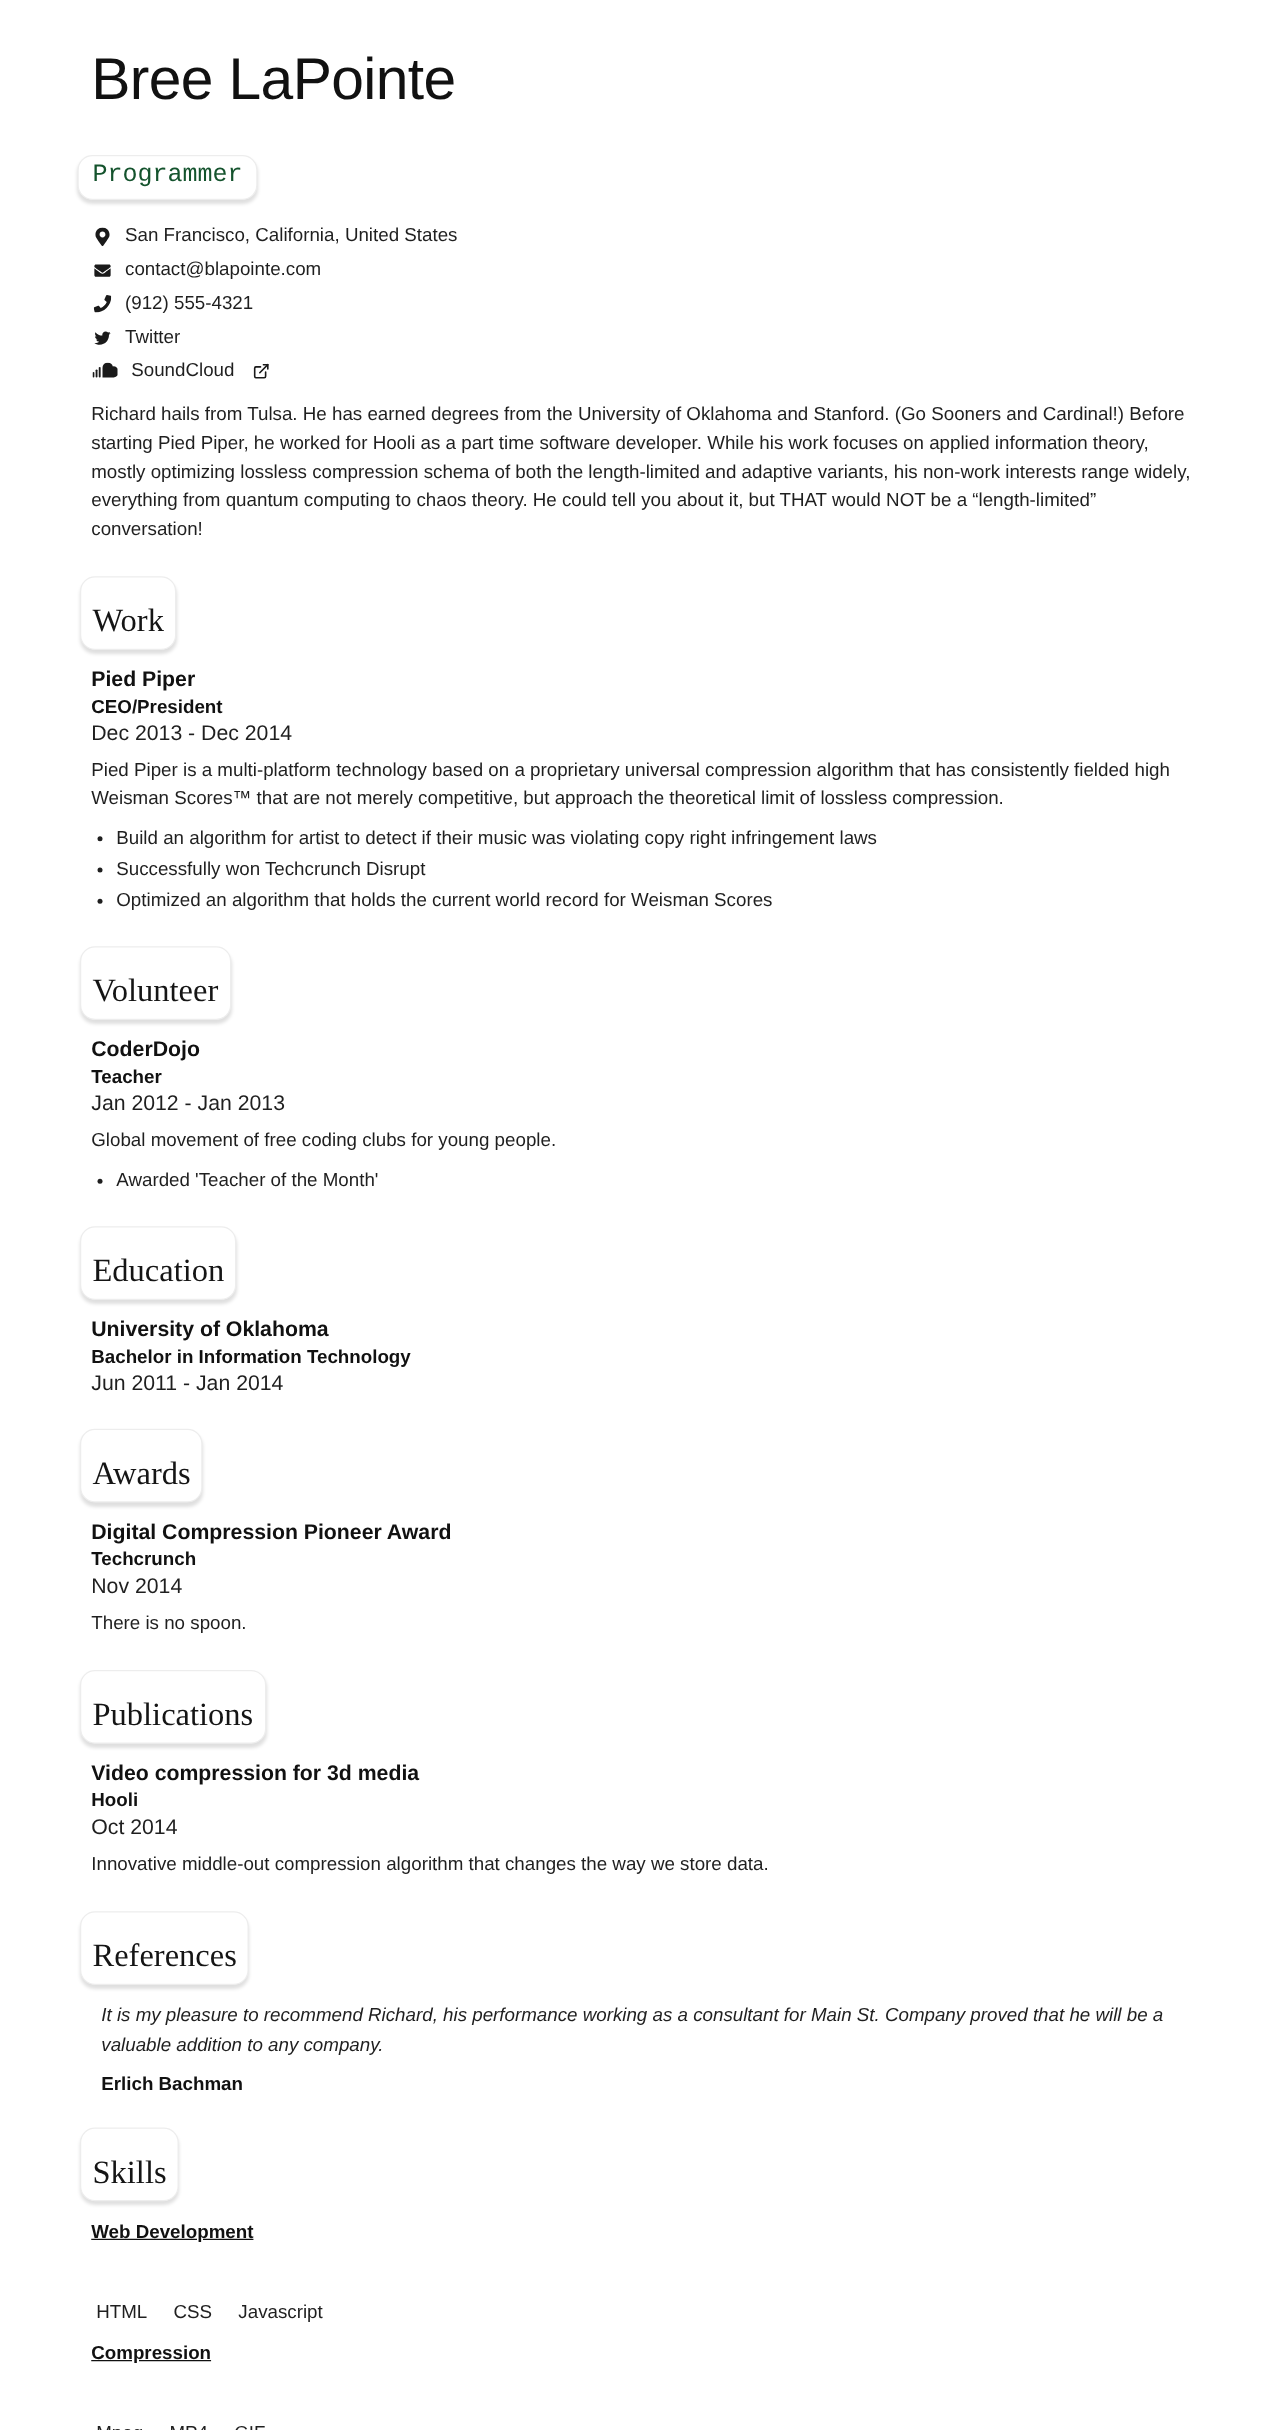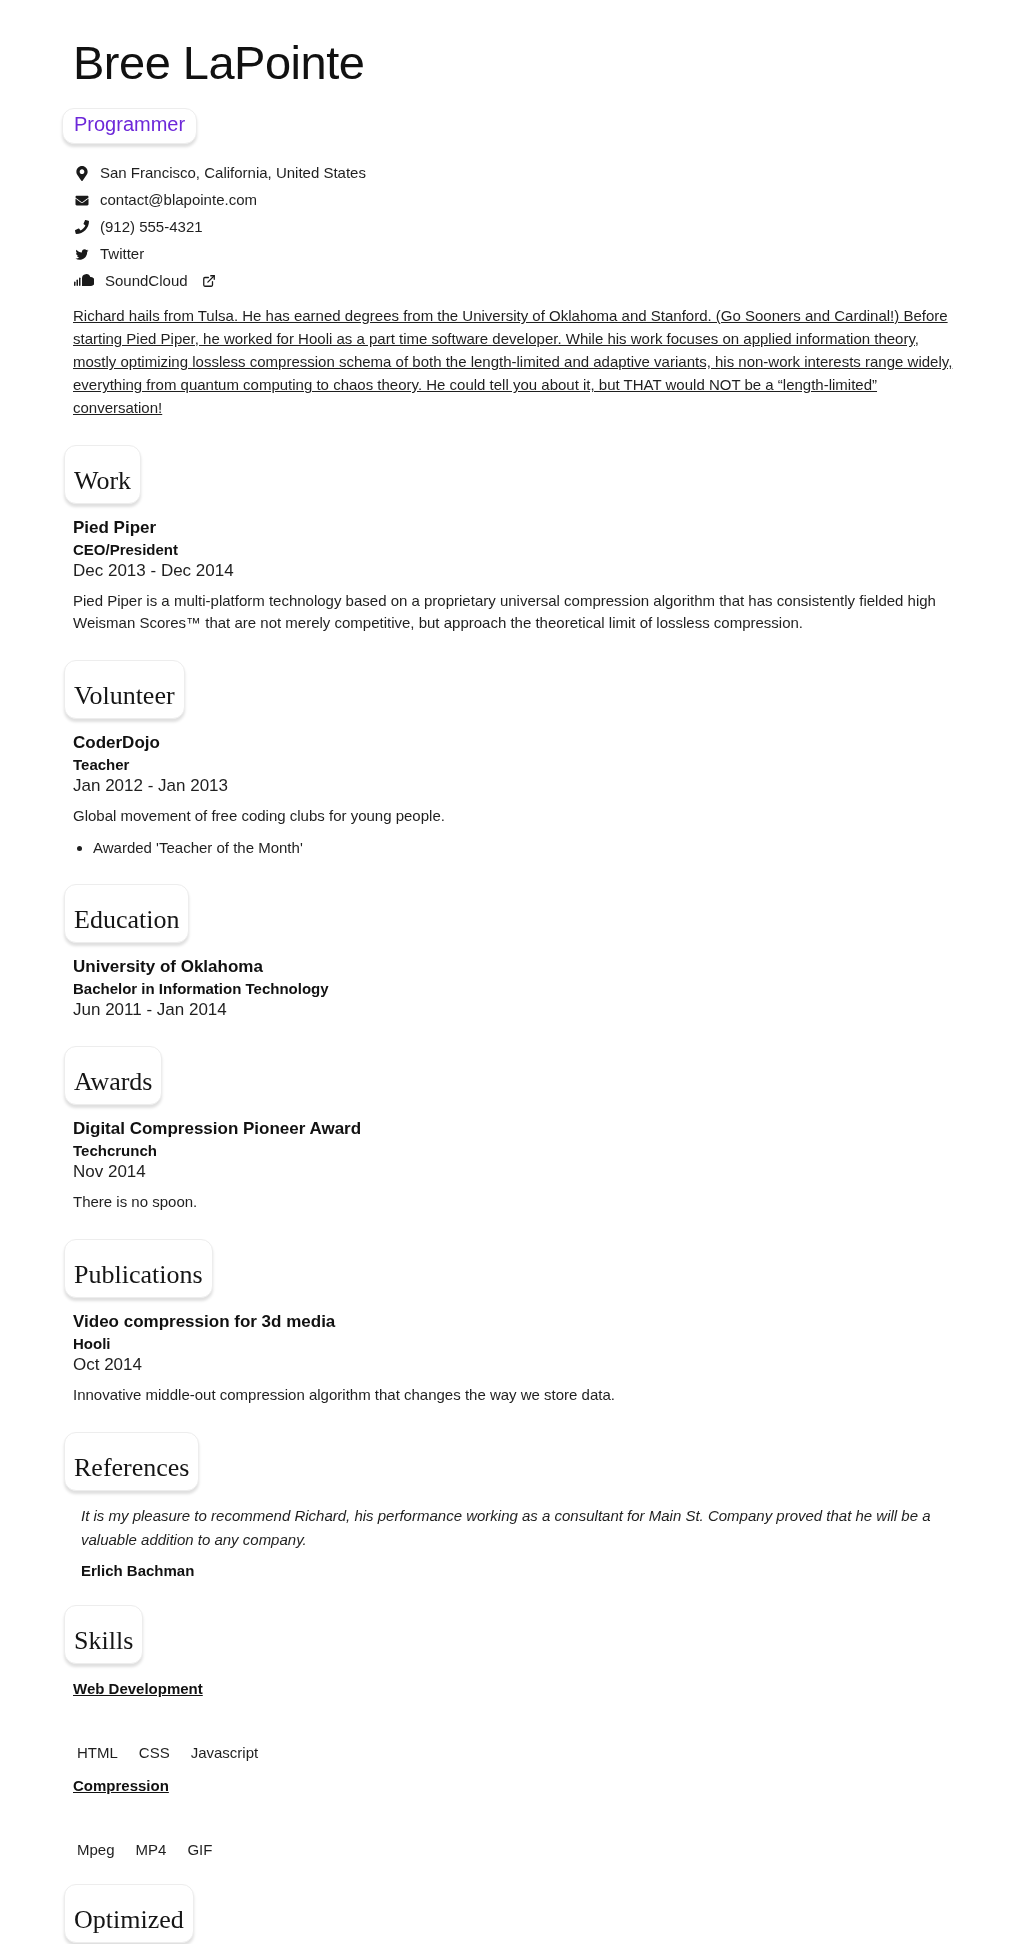--- a/index.html
+++ b/index.html
@@ -16,34 +16,34 @@
     margin:6px 0 18px; letter-spacing:-0.5px; line-height:1.15;
   }
   .badge {
     display:inline-block;
     border:1px solid #ededed;
     border-radius:12px;
     box-shadow:0 3px 3px rgba(0,0,0,0.13);
     background:#fff;
   }
   .title-badge {
-    font-size:20px; color:#6d28d9;
-    padding:4px 11px 7px; margin:0 0 16px -11px;
+    font-size:20px; color:#14532d;
+    padding:4px 11px 7px; margin:16px 0 16px -11px;font-family:Liberation Mono, monospace;
   }
   h2.section-h { margin:26px 0 13px; font-size:26px; font-weight:400; color:#151515; }
   h2.section-h .badge { padding:20px 9px 7px; margin-left:-9px;font-family:Liberation Serif, serif; }
 
   ul.contacts { list-style:none; margin:4px 0 14px; padding:0; font-size:15px; }
   ul.contacts li { display:flex; align-items:center; gap:9px; margin-bottom:9px; line-height:18px; }
   ul.contacts li.tight { gap:10px; }
   .cicon { width:18px; display:flex; justify-content:center; align-items:center; flex:0 0 auto; }
   .cicon svg { display:block; }
   .ext-icon { margin-left:4px; display:flex; align-items:center; }
 
-  p.summary { font-size:15px; line-height:23px; margin:10px 0 12px; max-width:902px;text-decoration:underline; }
+  p.summary { font-size:15px; line-height:23px; margin:10px 0 12px; max-width:902px; }
 
   .entry { margin-top:0; }
   .entry-name { font-size:17px; font-weight:700; color:#111; line-height:22px; }
   .entry-position { font-size:15px; font-weight:700; color:#111; line-height:21px; }
   .entry-dates { font-size:17px; line-height:21px; }
   p.entry-summary { font-size:15px; line-height:22px; margin:9px 0 0; max-width:902px; }
   ul.highlights { font-size:15px; margin:10px 0 0; padding-left:20px; max-width:890px; }
   ul.highlights li { line-height:21px; margin-bottom:4px; }
 
   blockquote.ref-quote { font-style:italic; font-size:15px; line-height:24px; margin:0 0 10px 8px; max-width:894px; }
@@ -119,20 +119,25 @@
     <p class="summary">Richard hails from Tulsa. He has earned degrees from the University of Oklahoma and Stanford. (Go Sooners and Cardinal!) Before starting Pied Piper, he worked for Hooli as a part time software developer. While his work focuses on applied information theory, mostly optimizing lossless compression schema of both the length-limited and adaptive variants, his non-work interests range widely, everything from quantum computing to chaos theory. He could tell you about it, but THAT would NOT be a “length-limited” conversation!</p>
   </header>
 
   <section>
     <h2 class="section-h"><span class="badge">Work</span></h2>
     <div class="entry">
       <div class="entry-name">Pied Piper</div>
       <div class="entry-position">CEO/President</div>
       <div class="entry-dates">Dec 2013 - Dec 2014</div>
       <p class="entry-summary">Pied Piper is a multi-platform technology based on a proprietary universal compression algorithm that has consistently fielded high Weisman Scores™ that are not merely competitive, but approach the theoretical limit of lossless compression.</p>
+      <ul class="highlights">
+        <li>Build an algorithm for artist to detect if their music was violating copy right infringement laws</li>
+        <li>Successfully won Techcrunch Disrupt</li>
+        <li>Optimized an algorithm that holds the current world record for Weisman Scores</li>
+      </ul>
     </div>
   </section>
 
   <section>
     <h2 class="section-h"><span class="badge">Volunteer</span></h2>
     <div class="entry">
       <div class="entry-name">CoderDojo</div>
       <div class="entry-position">Teacher</div>
       <div class="entry-dates">Jan 2012 - Jan 2013</div>
       <p class="entry-summary">Global movement of free coding clubs for young people.</p>

